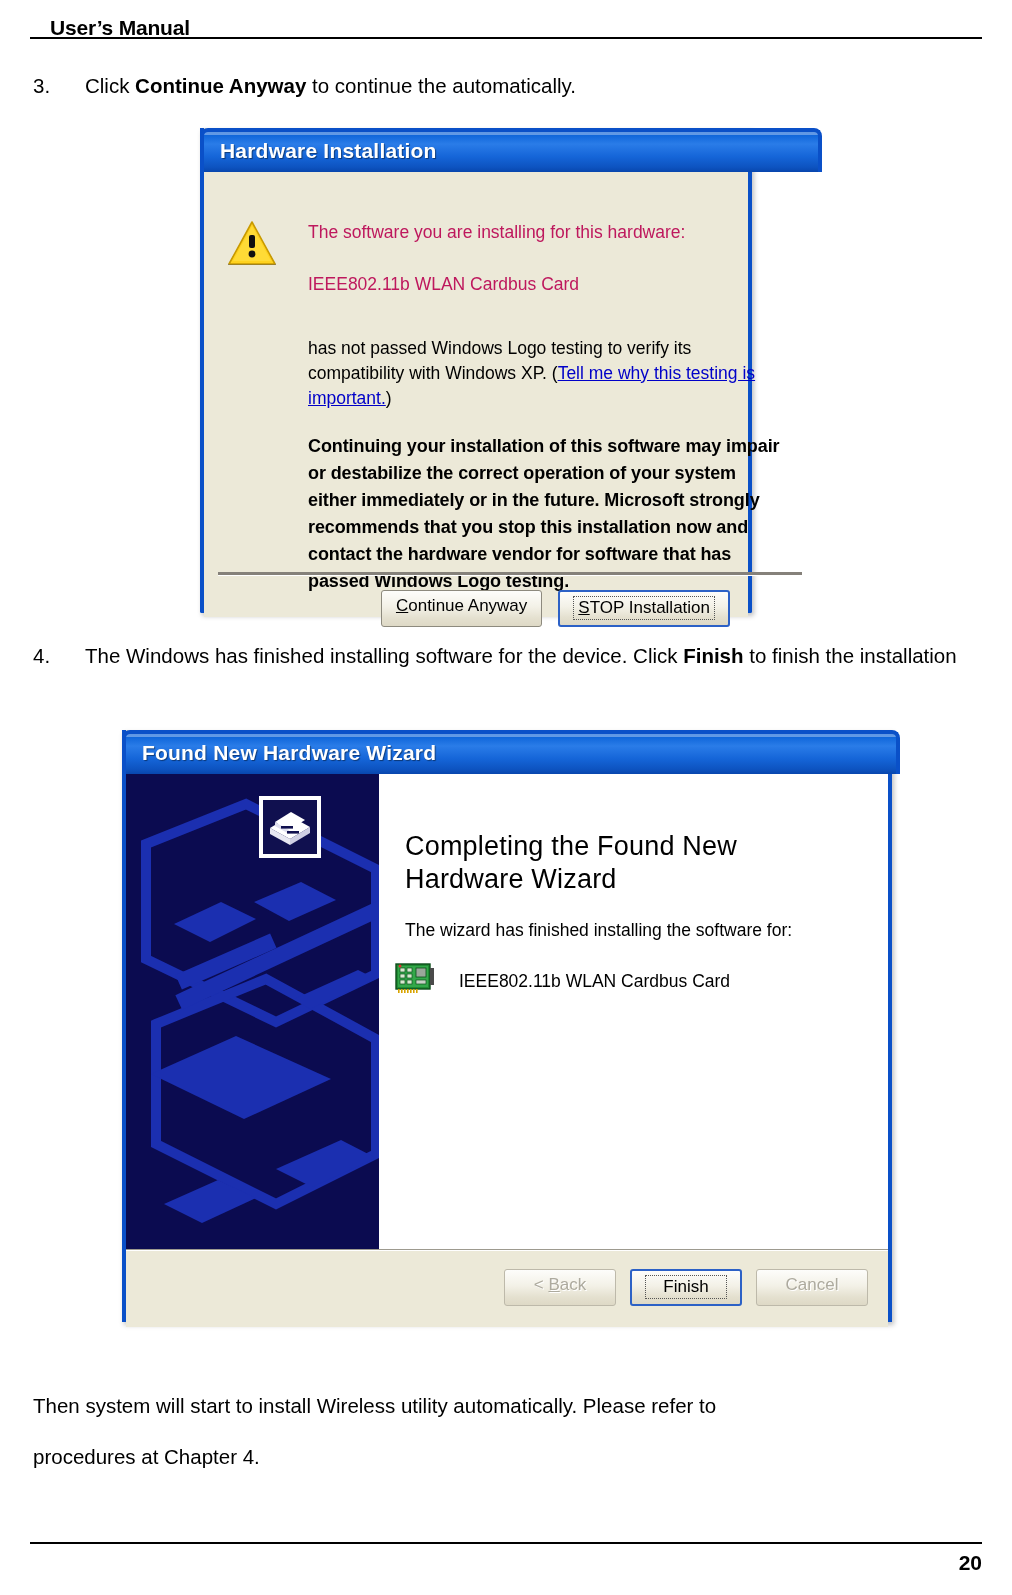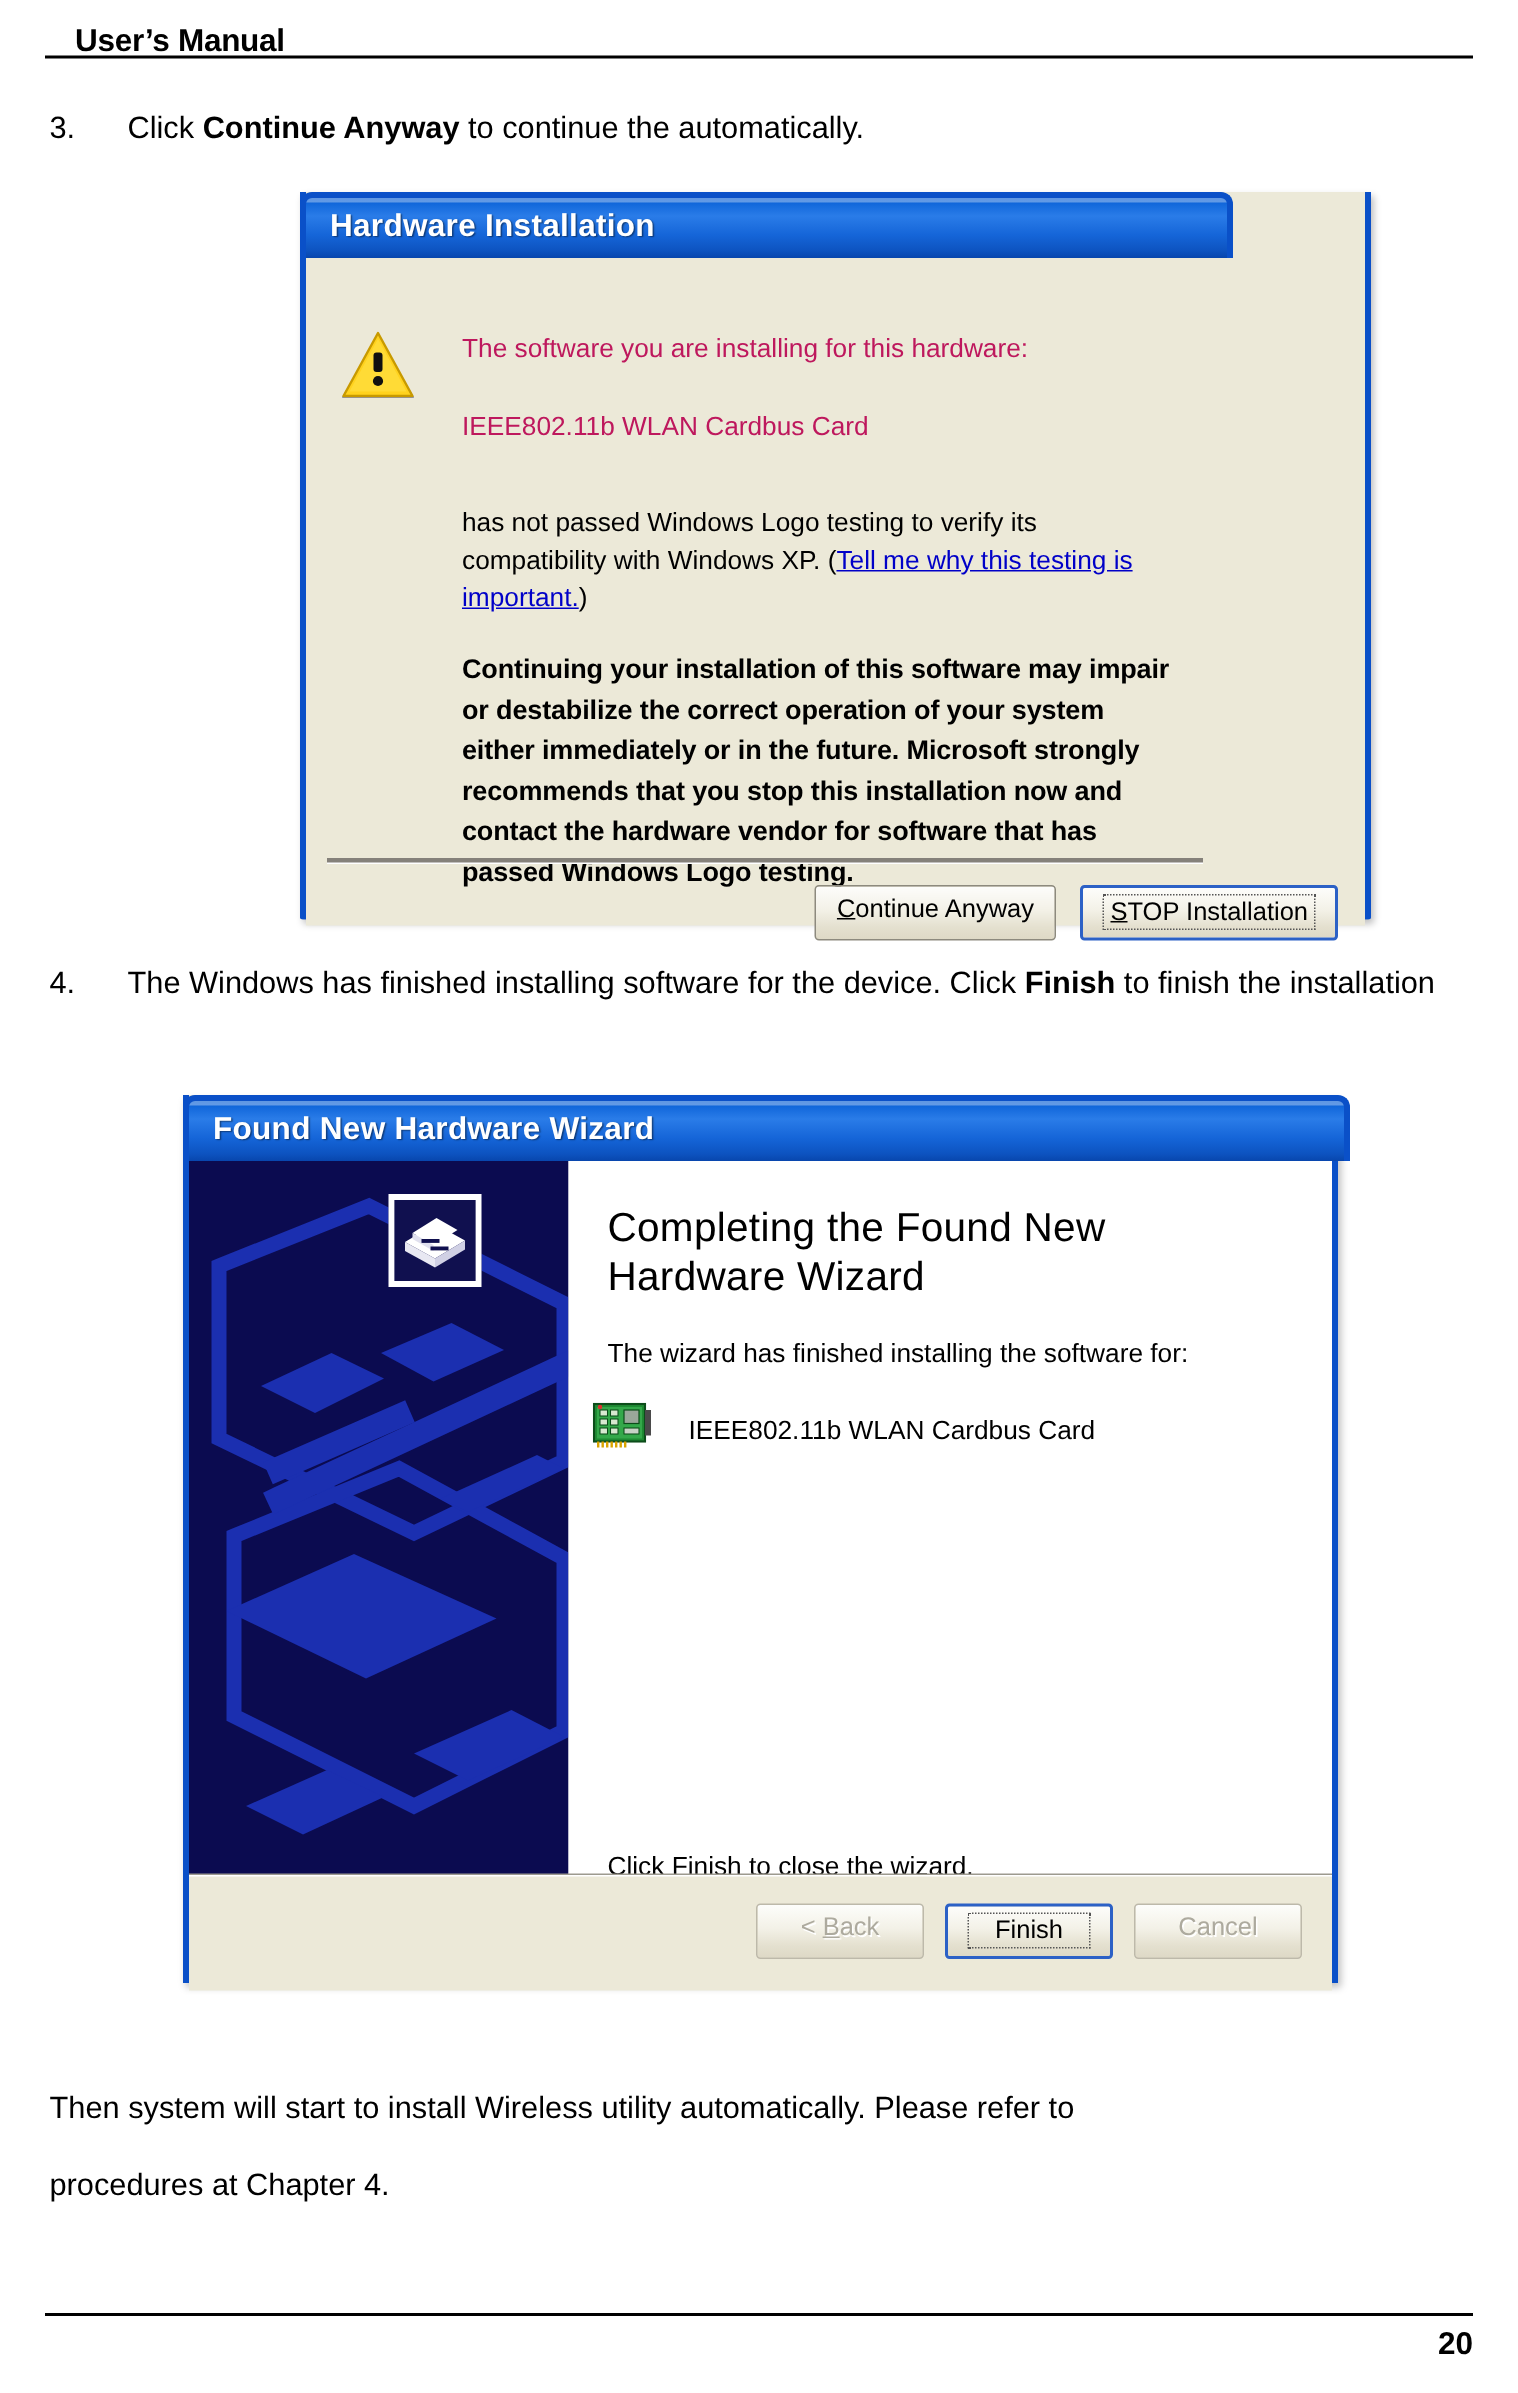--- a/index.html
+++ b/index.html
@@ -110,21 +110,21 @@
     font-weight: bold;
     text-shadow: 1px 1px 1px rgba(0,0,0,0.45);
     font-family: "Liberation Sans", sans-serif;
     letter-spacing: 0.2px;
   }
 
   
   #dialog-hardware-installation {
     left: 200px;
     top: 128px;
-    width: 714px;
+    width: 552px;
     height: 485px;
     border: 4px solid #0a50c8;
     border-top: none;
     border-bottom-left-radius: 2px;
     border-bottom-right-radius: 2px;
     box-shadow: 2px 3px 5px rgba(0,0,0,0.25);
   }
   #dialog-hardware-installation .xp-titlebar {
     margin: -0px -0px 0 -0px;
     border-left: 4px solid #0a50c8;
@@ -273,20 +273,21 @@
     height: 62px;
     background: #10104f;
     border: 4px solid #ffffff;
     box-sizing: border-box;
   }
   .wiz-right {
     position: relative;
     flex: 1 1 auto;
     background: #ffffff;
     padding: 0;
+    margin-top: 28px;
   }
   .wiz-heading {
     position: absolute;
     left: 26px;
     top: 28px;
     width: 420px;
     font-size: 27px;
     line-height: 33px;
     color: #000;
     letter-spacing: 0.2px;

